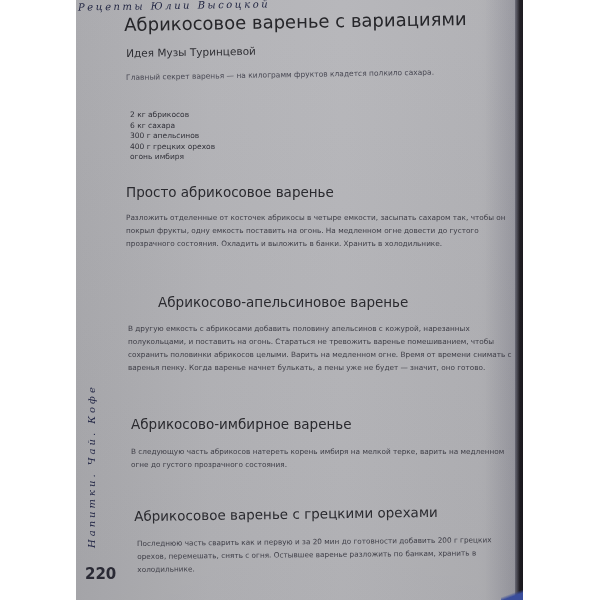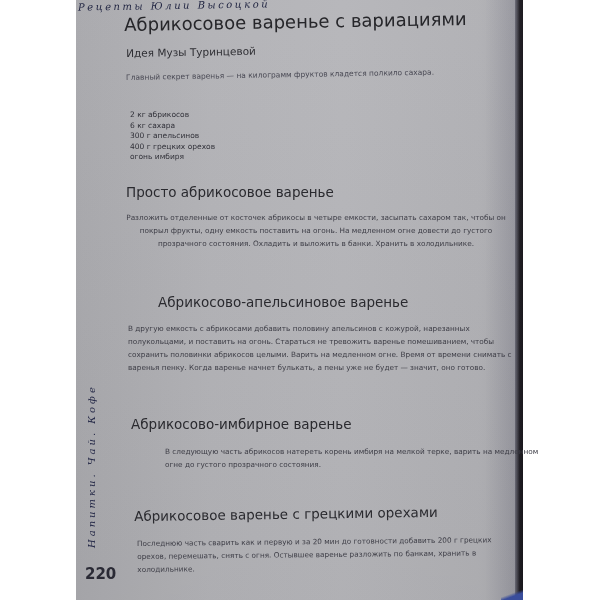--- a/index.html
+++ b/index.html
@@ -81,25 +81,25 @@
 
 <ul class="ingredients">
   <li>2 кг абрикосов</li>
   <li>6 кг сахара</li>
   <li>300 г апельсинов</li>
   <li>400 г грецких орехов</li>
   <li>огонь имбиря</li>
 </ul>
 
 <div class="section-title" style="left:126px; top:184px;">Просто абрикосовое варенье</div>
-<div class="section-body" style="left:126px; top:211px; width:380px;text-align:center;">Разложить отделенные от косточек абрикосы в четыре емкости, засыпать сахаром так, чтобы он покрыл фрукты, одну емкость поставить на огонь. На медленном огне довести до густого прозрачного состояния. Охладить и выложить в банки. Хранить в холодильнике.</div>
+<div class="section-body" style="left:126px; top:211px; width:380px;">Разложить отделенные от косточек абрикосы в четыре емкости, засыпать сахаром так, чтобы он покрыл фрукты, одну емкость поставить на огонь. На медленном огне довести до густого прозрачного состояния. Охладить и выложить в банки. Хранить в холодильнике.</div>
 
 <div class="section-title" style="left:128px; top:294px;margin-left:30px;">Абрикосово-апельсиновое варенье</div>
 <div class="section-body" style="left:128px; top:322px; width:385px;">В другую емкость с абрикосами добавить половину апельсинов с кожурой, нарезанных полукольцами, и поставить на огонь. Стараться не тревожить варенье помешиванием, чтобы сохранить половинки абрикосов целыми. Варить на медленном огне. Время от времени снимать с варенья пенку. Когда варенье начнет булькать, а пены уже не будет — значит, оно готово.</div>
 
 <div class="section-title" style="left:131px; top:416px;text-align:center;">Абрикосово-имбирное варенье</div>
-<div class="section-body" style="left:131px; top:445px; width:385px;margin-left:34px;">В следующую часть абрикосов натереть корень имбиря на мелкой терке, варить на медленном огне до густого прозрачного состояния.</div>
+<div class="section-body" style="left:131px; top:445px; width:385px;">В следующую часть абрикосов натереть корень имбиря на мелкой терке, варить на медленном огне до густого прозрачного состояния.</div>
 
 <div class="section-title" style="left:134px; top:508px; transform: rotate(-0.8deg);">Абрикосовое варенье с грецкими орехами</div>
 <div class="section-body" style="left:137px; top:537px; width:380px; transform: rotate(-0.6deg);">Последнюю часть сварить как и первую и за 20 мин до готовности добавить 200 г грецких орехов, перемешать, снять с огня. Остывшее варенье разложить по банкам, хранить в холодильнике.</div>
 
 <div class="vert-label">Напитки. Чай. Кофе</div>
 <div class="page-number">220</div>
 
 </body></html>

